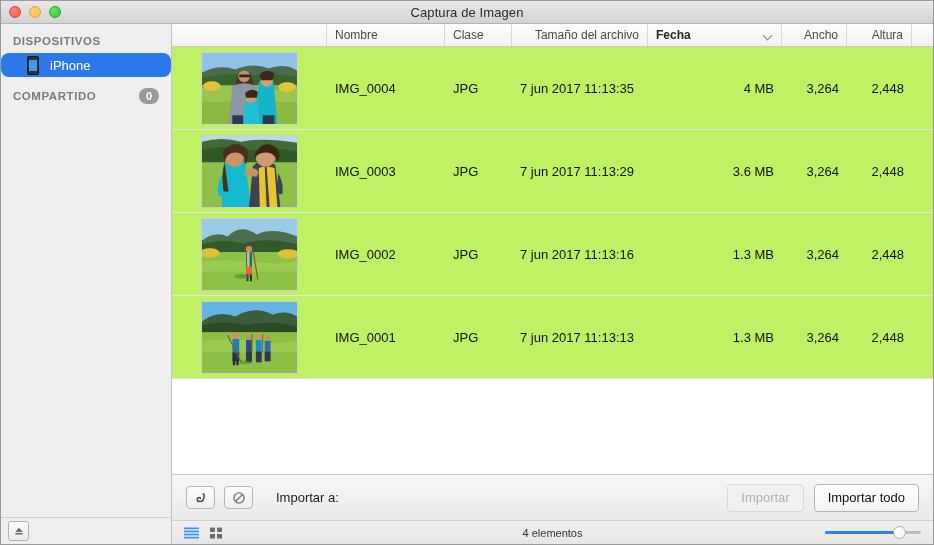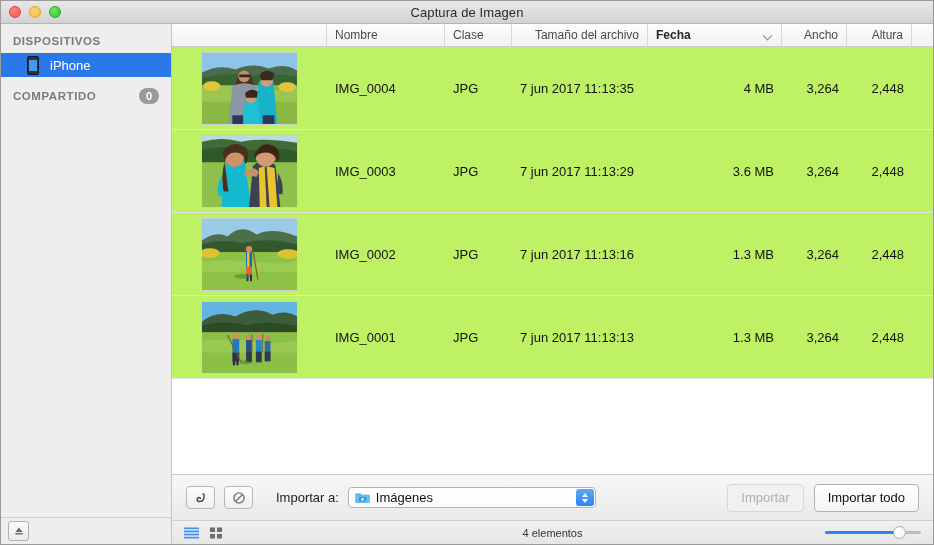--- a/index.html
+++ b/index.html
@@ -106,20 +106,21 @@
     box-sizing: border-box;
     letter-spacing: 0;
   }
   .sb-item {
     height: 24px;
     display: flex;
     align-items: center;
     padding-left: 26px;
     font-size: 13px;
     color: #1d1d1d;
+    border-radius: 8px;
   }
   .sb-item.selected {
     background: #2b79e8;
     color: #ffffff;
   }
   .iphone-icon {
     width: 12px;
     height: 19px;
     border-radius: 2px;
     background: #2f3338;
@@ -613,35 +614,20 @@
         </div>
         <div class="tool-btn">
           <svg width="14" height="14" viewBox="0 0 14 14" aria-hidden="true">
             <circle cx="7" cy="7" r="5.1" fill="none" stroke="#777777" stroke-width="1.4"></circle>
             <line x1="3.5" y1="10.5" x2="10.5" y2="3.5" stroke="#777777" stroke-width="1.4"></line>
           </svg>
         </div>
 
         <div id="import-to-label">Importar a:</div>
 
-        <div id="dest-popup">
-          <span style="display:flex;align-items:center;">
-            <svg width="15" height="13" viewBox="0 0 15 13" aria-hidden="true">
-              <path d="M0.5 2.4 h5 l1.2 1.3 h7.8 v8.3 h-14 z" fill="#4aa8e8"></path>
-              <path d="M0.5 3.9 h14 v8.1 h-14 z" fill="#63bdf4"></path>
-              <rect x="4" y="6" width="7" height="4.4" rx="0.8" fill="#3f8fc9"></rect>
-              <circle cx="7.5" cy="8.2" r="1.5" fill="#d7ecf9"></circle>
-            </svg>
-          </span>
-          <span class="dest-label">Imágenes</span>
-          <span class="popup-arrows">
-            <i class="up"></i>
-              <i class="down"></i>
-          </span>
-        </div>
 
         <div id="import-btn" class="push-btn disabled">Importar</div>
         <div class="push-btn">Importar todo</div>
       </div>
 
       <div id="status-bar">
         <div id="view-toggles">
           <span class="view-icon">
             <svg width="15" height="12" viewBox="0 0 15 12" aria-hidden="true">
               <rect x="0" y="0.5" width="15" height="1.7" fill="#3d93f2"></rect>

